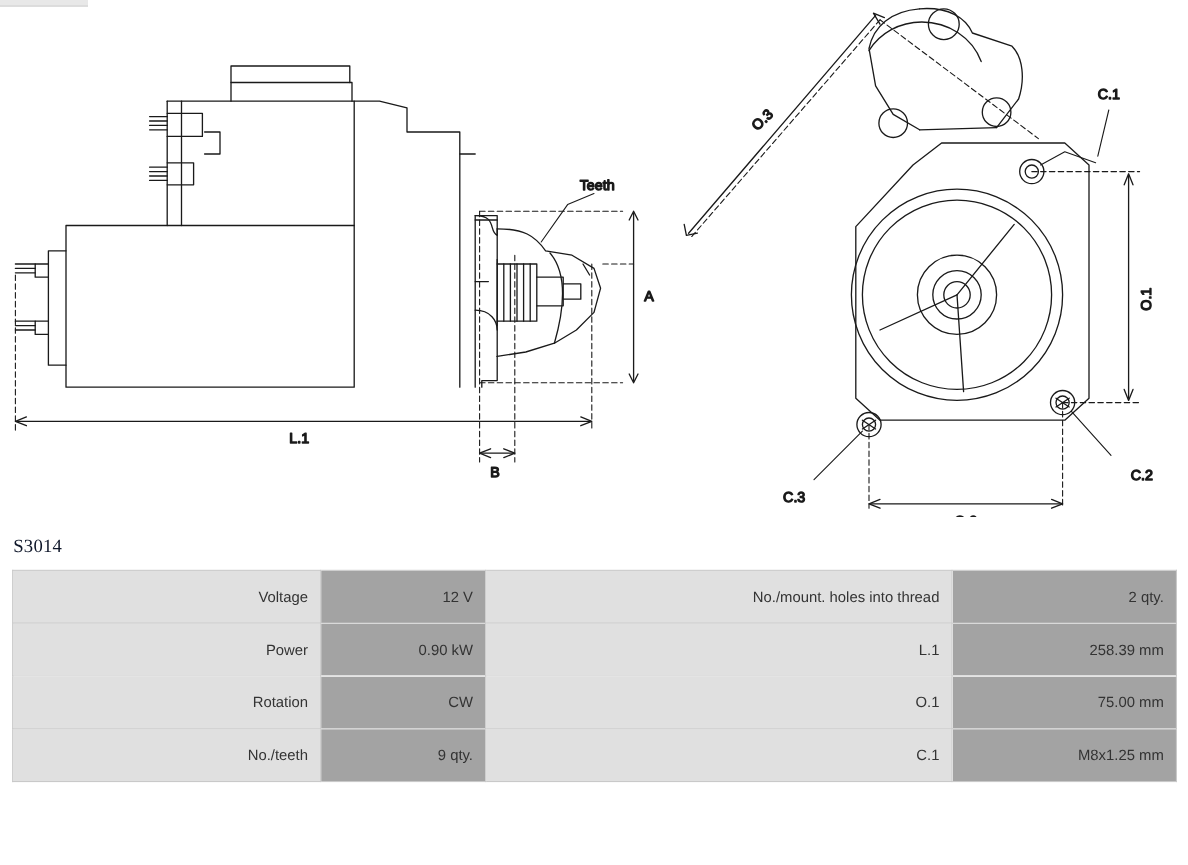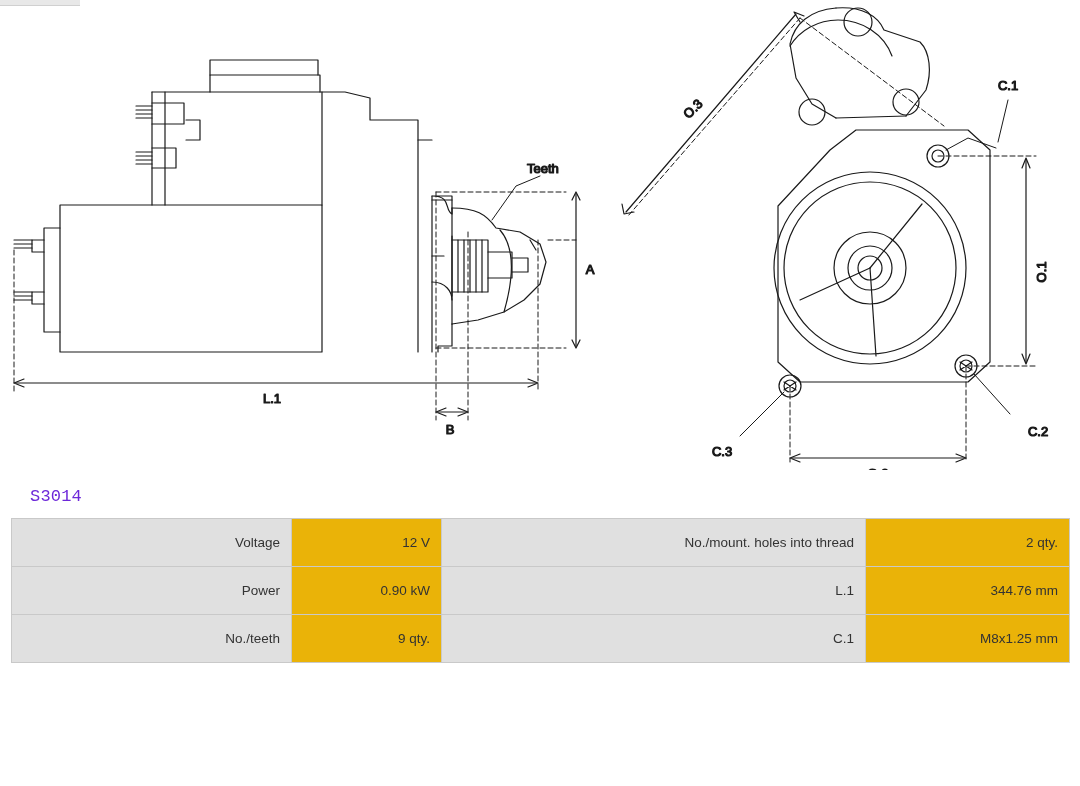--- a/index.html
+++ b/index.html
@@ -27,25 +27,25 @@
   #drawing {
     position: absolute;
     top: 0; left: 0;
     width: 1080px;
     height: 470px;
   }
   #drawing svg { display: block; }
   
   .part-number {
     position: absolute;
-    left: 30px;
+    left: 12px;
     top: 487px;
     font-size: 17px;
-    color: #6d28d9;
-    font-family: Liberation Mono, monospace;
+    color: #0f172a;
+    font-family: Liberation Serif, serif;
     letter-spacing: 0.2px;
   }
   
   .spec-wrap {
     position: absolute;
     left: 11px;
     top: 518px;
     width: 1058px;
   }
   table.spec {
@@ -62,21 +62,21 @@
     vertical-align: middle;
     white-space: nowrap;
     overflow: hidden;
   }
   td.lbl {
     background: #e0e0e0;
     text-align: right;
     color: #3a3a3a;
   }
   td.val {
-    background: #eab308;
+    background: #a3a3a3;
     text-align: right;
     color: #3a3a3a;
   }
   td.empty {
     background: #e0e0e0;
   }
   td.empty-val {
     background: #ffffff;
   }
   col.c1 { width: 280px; }
@@ -283,21 +283,27 @@
         <tr>
           <td class="lbl">Voltage</td>
           <td class="val">12 V</td>
           <td class="lbl">No./mount. holes into thread</td>
           <td class="val">2 qty.</td>
         </tr>
         <tr>
           <td class="lbl">Power</td>
           <td class="val">0.90 kW</td>
           <td class="lbl">L.1</td>
-          <td class="val">344.76 mm</td>
+          <td class="val">258.39 mm</td>
+        </tr>
+        <tr>
+          <td class="lbl">Rotation</td>
+          <td class="val">CW</td>
+          <td class="lbl">O.1</td>
+          <td class="val">75.00 mm</td>
         </tr>
         <tr>
           <td class="lbl">No./teeth</td>
           <td class="val">9 qty.</td>
           <td class="lbl">C.1</td>
           <td class="val">M8x1.25 mm</td>
         </tr>
       </tbody>
     </table>
   </div>

